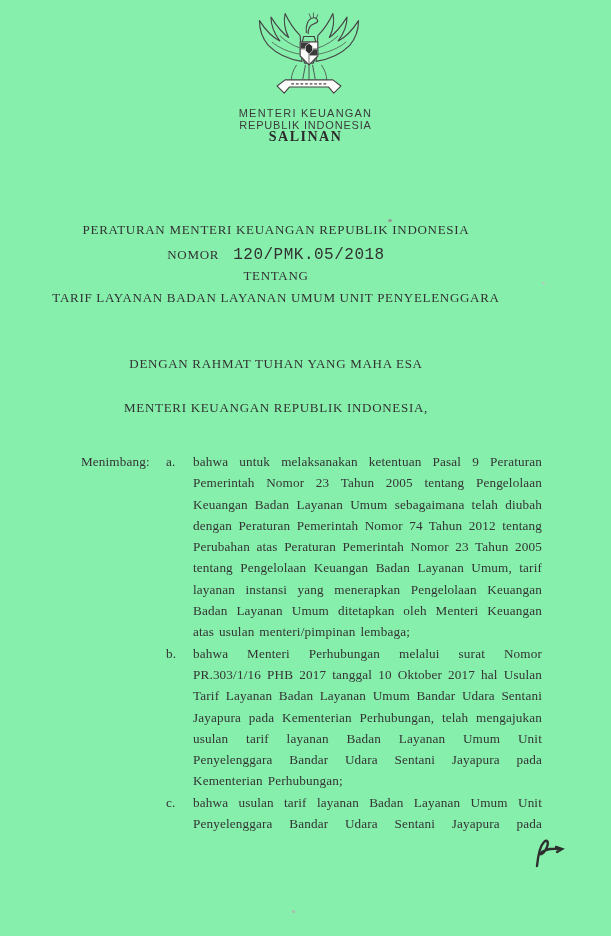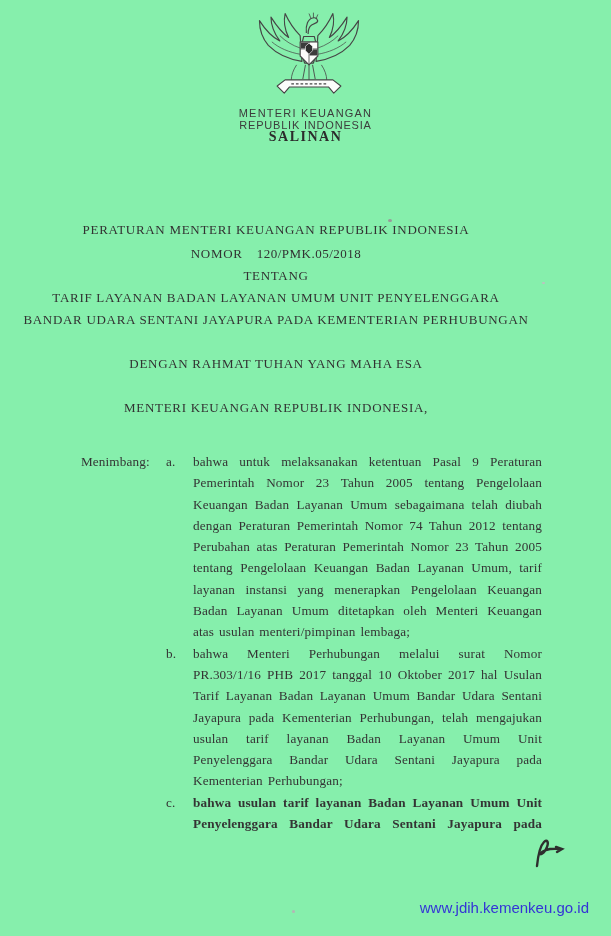--- a/index.html
+++ b/index.html
@@ -22,38 +22,38 @@
     font-family:"Liberation Sans", sans-serif;font-size:11px;letter-spacing:0.8px;color:#3c3c3c;
   }
   .salinan{
     position:absolute;left:0;top:129px;width:611px;text-align:center;
     font-size:14px;font-weight:bold;letter-spacing:1.5px;color:#2c2c2c;
   }
   
   .tline{position:absolute;left:0;width:552px;text-align:center;font-size:13px;letter-spacing:0.7px;color:#323232;}
   .t1{top:222px;}
   .t-nomor{top:246px;}
-  .t-nomor .mono{font-family:Liberation Serif, serif;font-size:13px;letter-spacing:0.5px;margin-left:14px;}
+  .t-nomor .mono{font-family:Liberation Mono, monospace;font-size:16px;letter-spacing:0.5px;margin-left:14px;}
   .t-tentang{top:268px;}
   .t-subj1{top:290px;}
   .t-subj2{top:312px;}
   .t-invoc{top:356px;}
   .t-auth{top:400px;}
   
   .menimbang{
     position:absolute;left:68px;top:451px;width:474px;
     display:grid;grid-template-columns:78px 20px 27px 1fr;
     font-size:13.2px;line-height:21.3px;color:#343434;
     letter-spacing:0.15px;
   }
   .m-label{grid-column:1;text-align:right;}
   .m-colon{grid-column:2;}
   .m-marker{grid-column:3;}
   .m-text{grid-column:4;text-align:justify;word-spacing:1.5px;}
-  .m-text.justify-last{text-align-last:justify;font-weight:bold;}
+  .m-text.justify-last{text-align-last:justify;}
   
   .paraf{position:absolute;left:531px;top:838px;width:36px;height:32px;}
   .speck{position:absolute;border-radius:50%;background:#9a9a9a;}
   .speck.s1{left:388px;top:219px;width:4px;height:3px;}
   .speck.s2{left:542px;top:282px;width:3px;height:2px;background:#c0c0c0;}
   .speck.s3{left:292px;top:910px;width:3px;height:3px;background:#b5b5b5;}
   
   .footer-link{
     position:absolute;right:22px;top:899px;
     font-family:"Liberation Sans", sans-serif;font-size:15px;
@@ -96,21 +96,20 @@
   <div class="ministry-1">MENTERI KEUANGAN</div>
   <div class="ministry-2">REPUBLIK INDONESIA</div>
   <div class="salinan">SALINAN</div>
 
   <div class="tline t1">PERATURAN MENTERI KEUANGAN REPUBLIK INDONESIA</div>
   <div class="tline t-nomor">
     <span>NOMOR</span><span class="mono">120/PMK.05/2018</span>
   </div>
   <div class="tline t-subj1">TARIF LAYANAN BADAN LAYANAN UMUM UNIT PENYELENGGARA</div>
   <div class="tline t-tentang">TENTANG</div>
-  <div class="tline t-subj2">BANDAR UDARA SENTANI JAYAPURA PADA KEMENTERIAN PERHUBUNGAN</div>
   <div class="tline t-invoc">DENGAN RAHMAT TUHAN YANG MAHA ESA</div>
   <div class="tline t-auth">MENTERI KEUANGAN REPUBLIK INDONESIA,</div>
 
   <div class="menimbang">
     <div class="m-label">Menimbang</div>
     <div class="m-colon">:</div>
 
     <div class="m-marker">a.</div>
     <div class="m-text">bahwa untuk melaksanakan ketentuan Pasal 9 Peraturan Pemerintah Nomor 23 Tahun 2005 tentang Pengelolaan Keuangan Badan Layanan Umum sebagaimana telah diubah dengan Peraturan Pemerintah Nomor 74 Tahun 2012 tentang Perubahan atas Peraturan Pemerintah Nomor 23 Tahun 2005 tentang Pengelolaan Keuangan Badan Layanan Umum, tarif layanan instansi yang menerapkan Pengelolaan Keuangan Badan Layanan Umum ditetapkan oleh Menteri Keuangan atas usulan menteri/pimpinan lembaga;</div>
 
@@ -122,15 +121,14 @@
   </div>
 
   <svg class="paraf" viewBox="0 0 36 32" fill="none" stroke="#2e2e2e" stroke-width="2.4" stroke-linecap="round">
     <path d="M6 28 C7 18 9 8 13 4 C16 1 18 4 16 9 C14 14 11 17 9 16 C12 12 20 10 30 11 M25 9 L31 11 L26 14"></path>
   </svg>
 
   <div class="speck s1"></div>
   <div class="speck s2"></div>
   <div class="speck s3"></div>
 
-  <a class="footer-link" href="#" style="color: rgb(52, 52, 214);">www.jdih.kemenkeu.go.id</a>
 
 </div>
 
 </body></html>

